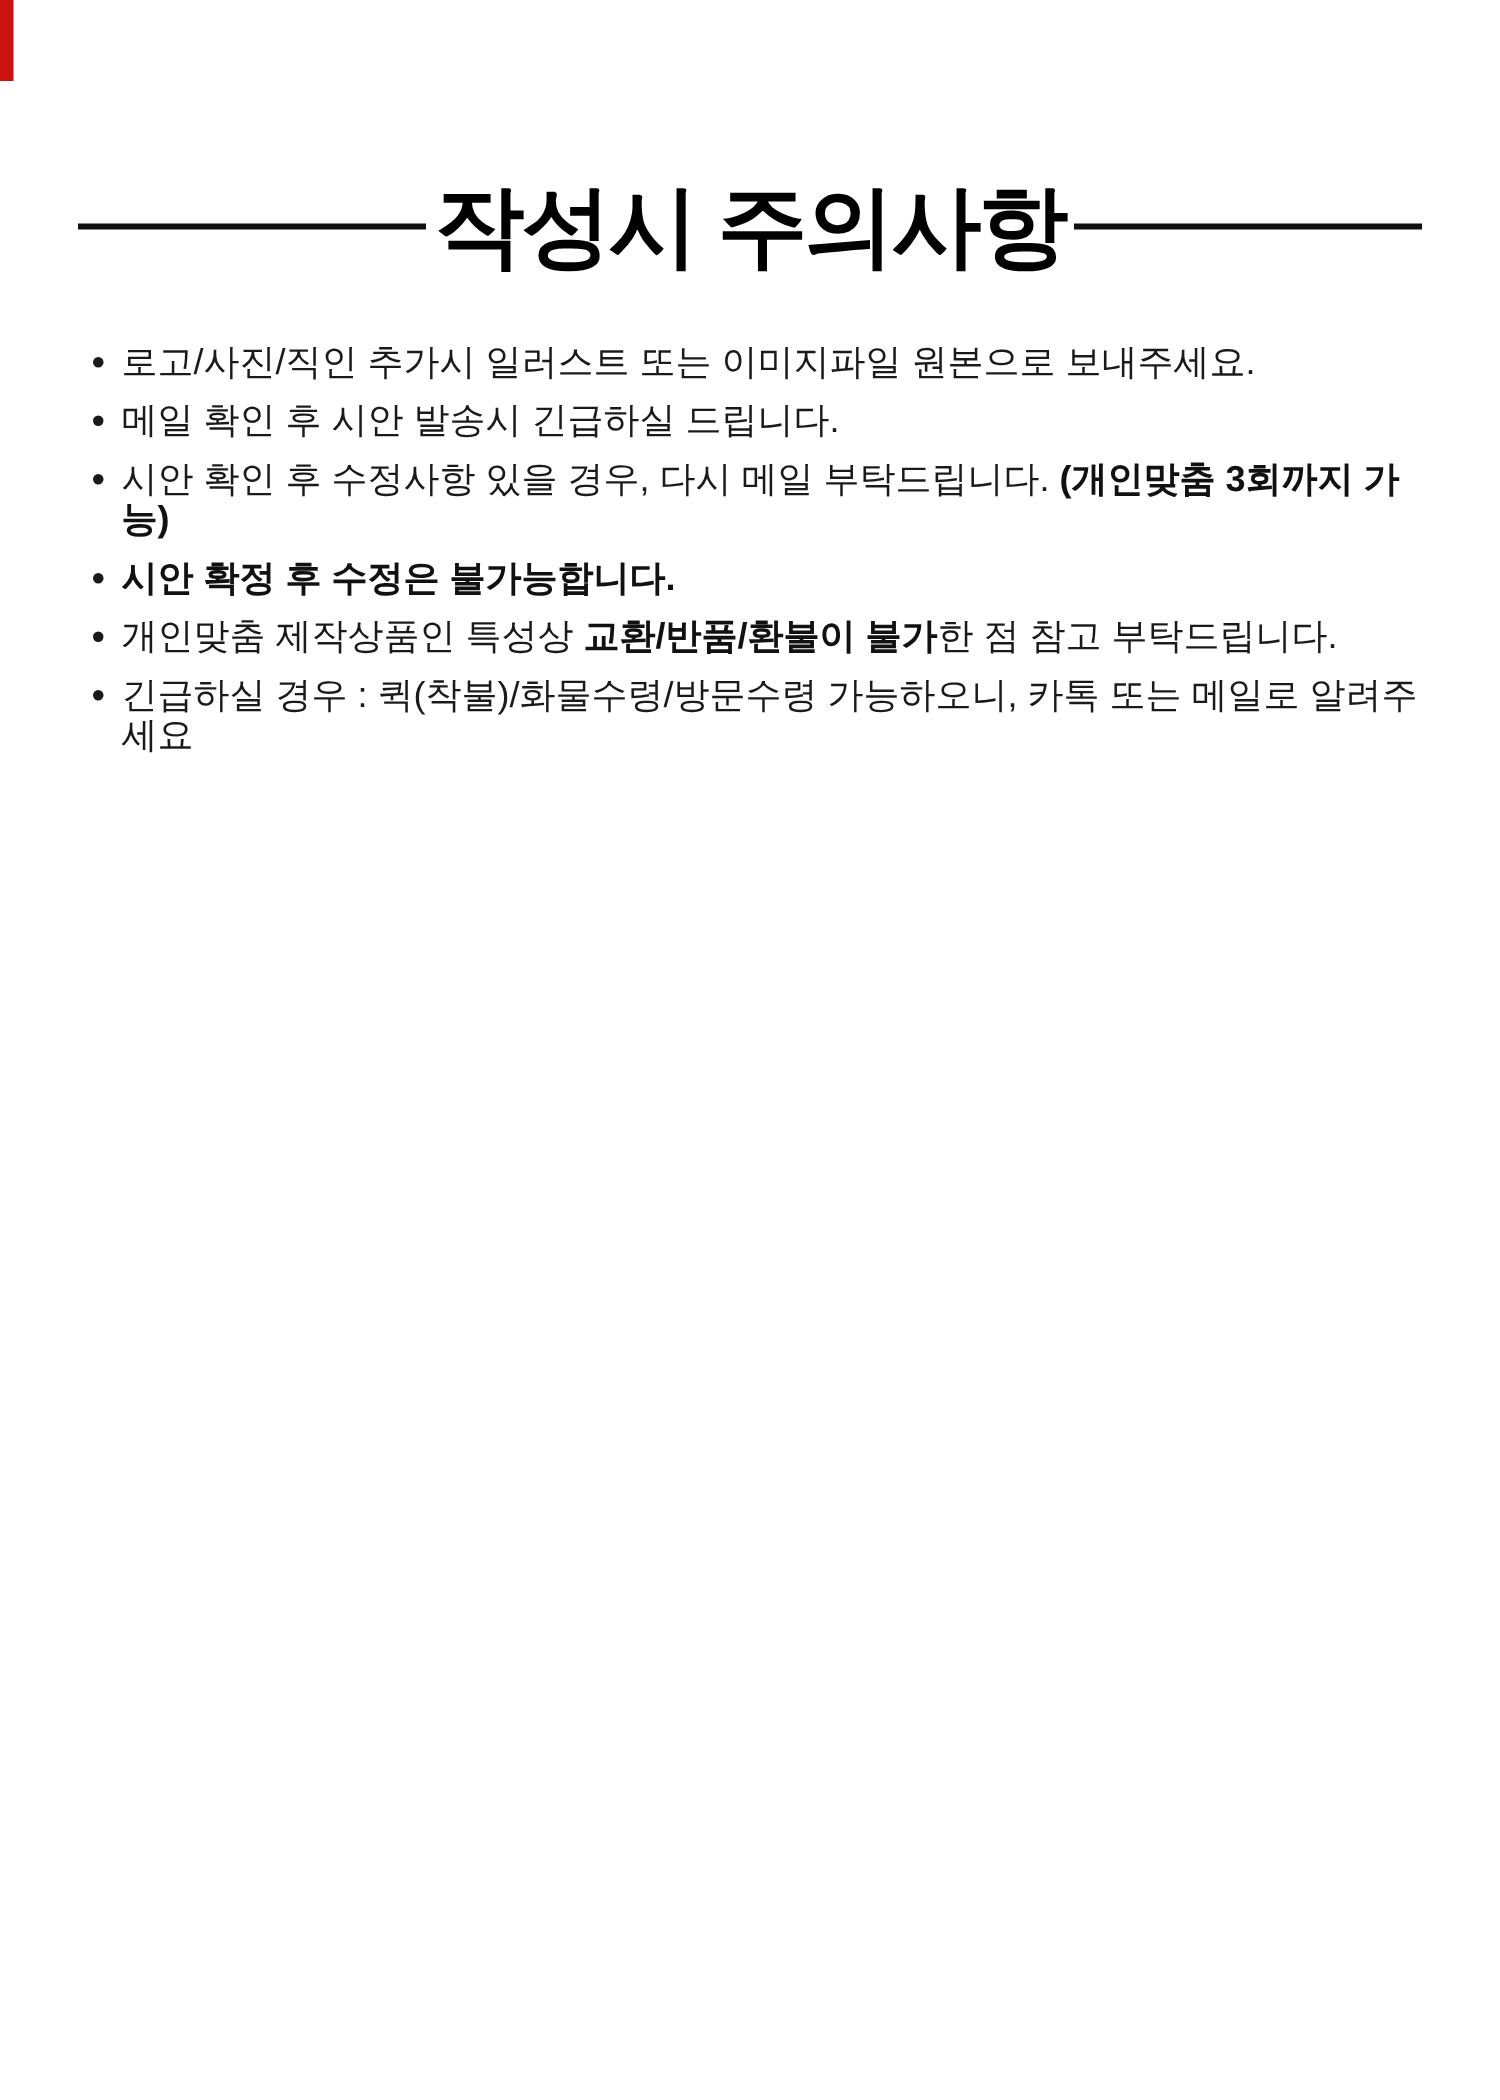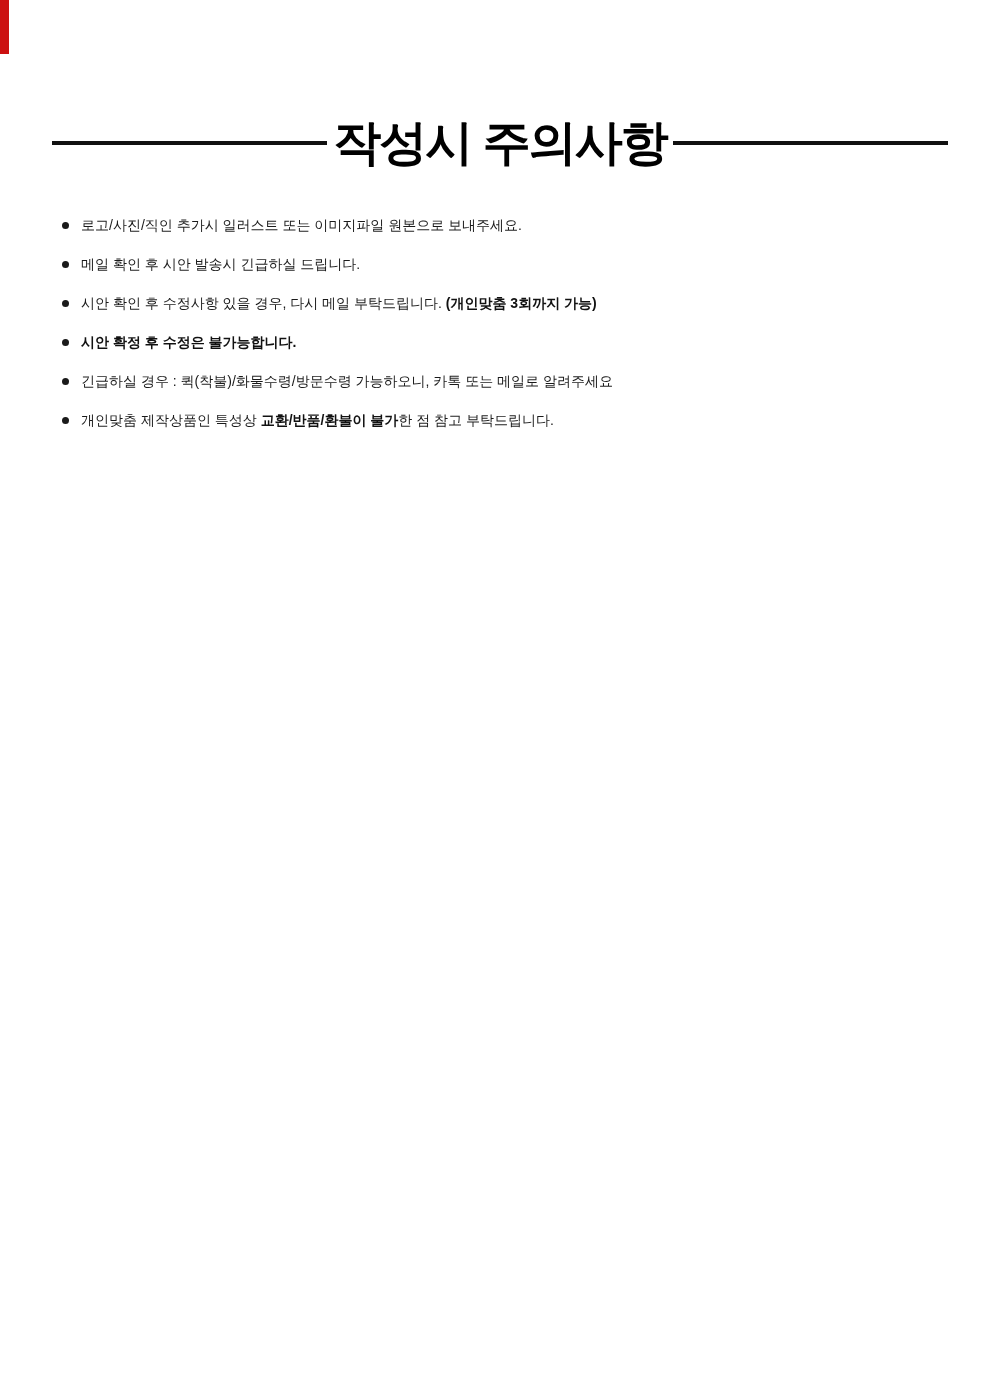--- a/index.html
+++ b/index.html
@@ -27,36 +27,36 @@
     align-items: center;
     margin: 112px 52px 0 52px;
   }
   .title-rule {
     flex: 1;
     height: 4px;
     background: #111111;
   }
   .page-title {
     margin: 0 6px;
-    font-size: 48px;
+    font-size: 60px;
     font-weight: 800;
     letter-spacing: -2px;
     color: #000000;
     white-space: nowrap;
     line-height: 1.3;
   }
   .notes-list {
     list-style: none;
     margin: 38px 40px 0 62px;
     padding: 0;
   }
   .notes-list li {
     display: flex;
     align-items: flex-start;
-    font-size: 14px;
+    font-size: 24px;
     line-height: 27px;
     margin-bottom: 12px;
   }
   .dot {
     flex: 0 0 auto;
     width: 7px;
     height: 7px;
     border-radius: 50%;
     background: #1a1a1a;
     margin: 10px 12px 0 0;
@@ -95,19 +95,19 @@
     <li>
       <span class="dot"></span>
       <span class="txt"><span class="seg">시안 확인 후 수정사항 있을 경우, 다시 메일 부탁드립니다. </span><span class="seg bold">(개인맞춤 3회까지 가능)</span></span>
     </li>
     <li>
       <span class="dot"></span>
       <span class="txt"><span class="seg bold">시안 확정 후 수정은 불가능합니다.</span></span>
     </li>
     <li>
       <span class="dot"></span>
-      <span class="txt"><span class="seg">긴급하실 경우 : 퀵(착불)/화물수령/방문수령 가능하오니, 카톡 또는 메일로 알려주세요</span></span>
+      <span class="txt"><span class="seg">개인맞춤 제작상품인 특성상 </span><span class="seg bold">교환/반품/환불이 불가</span><span class="seg">한 점 참고 부탁드립니다.</span></span>
     </li>
     <li>
       <span class="dot"></span>
-      <span class="txt"><span class="seg">개인맞춤 제작상품인 특성상 </span><span class="seg bold">교환/반품/환불이 불가</span><span class="seg">한 점 참고 부탁드립니다.</span></span>
+      <span class="txt"><span class="seg">긴급하실 경우 : 퀵(착불)/화물수령/방문수령 가능하오니, 카톡 또는 메일로 알려주세요</span></span>
     </li>
   </ul>
 
 </body></html>

